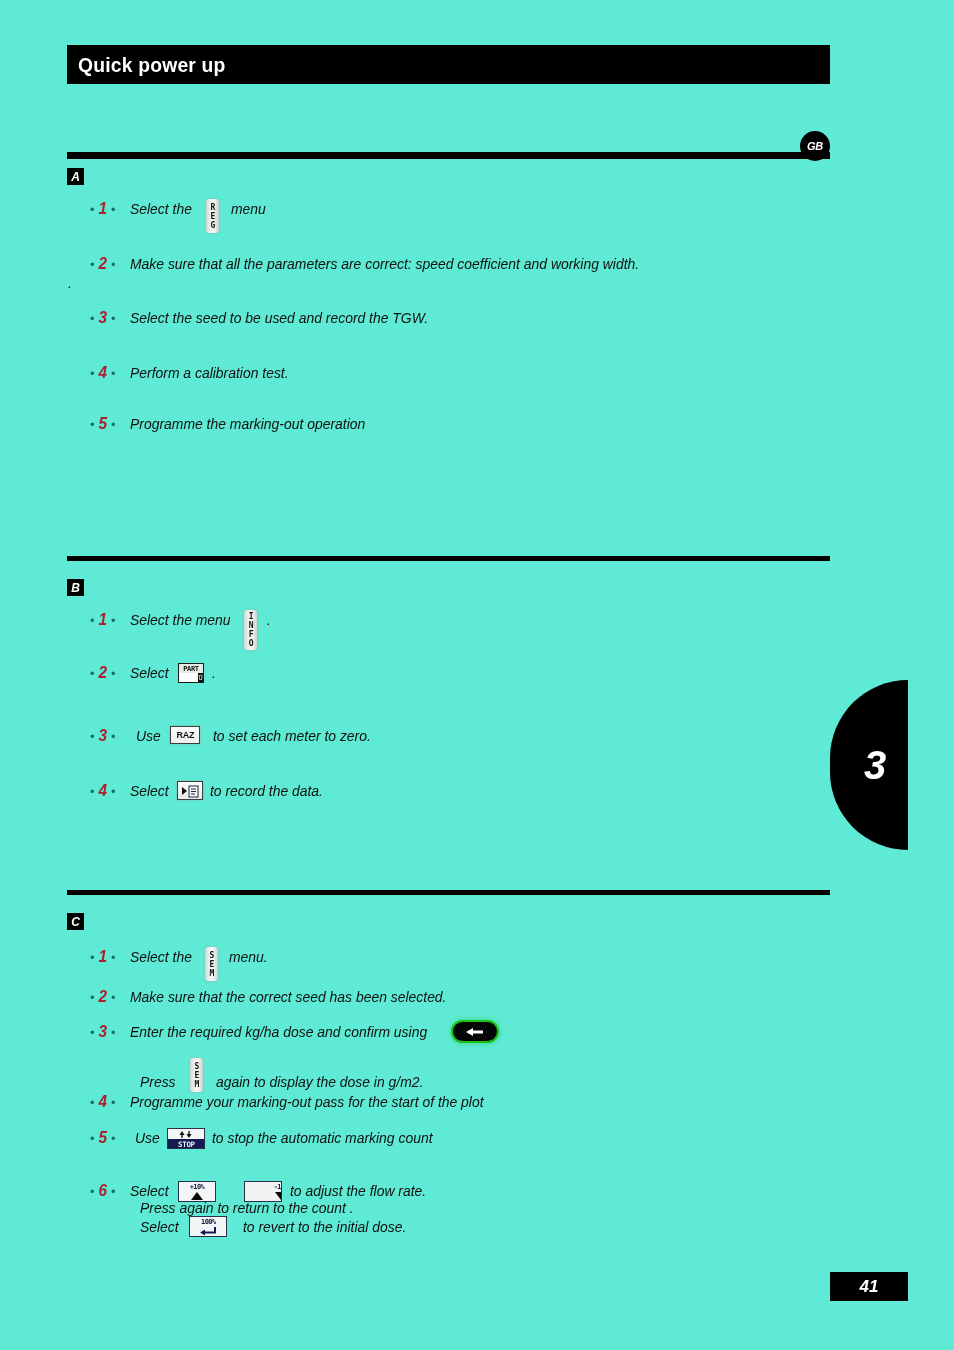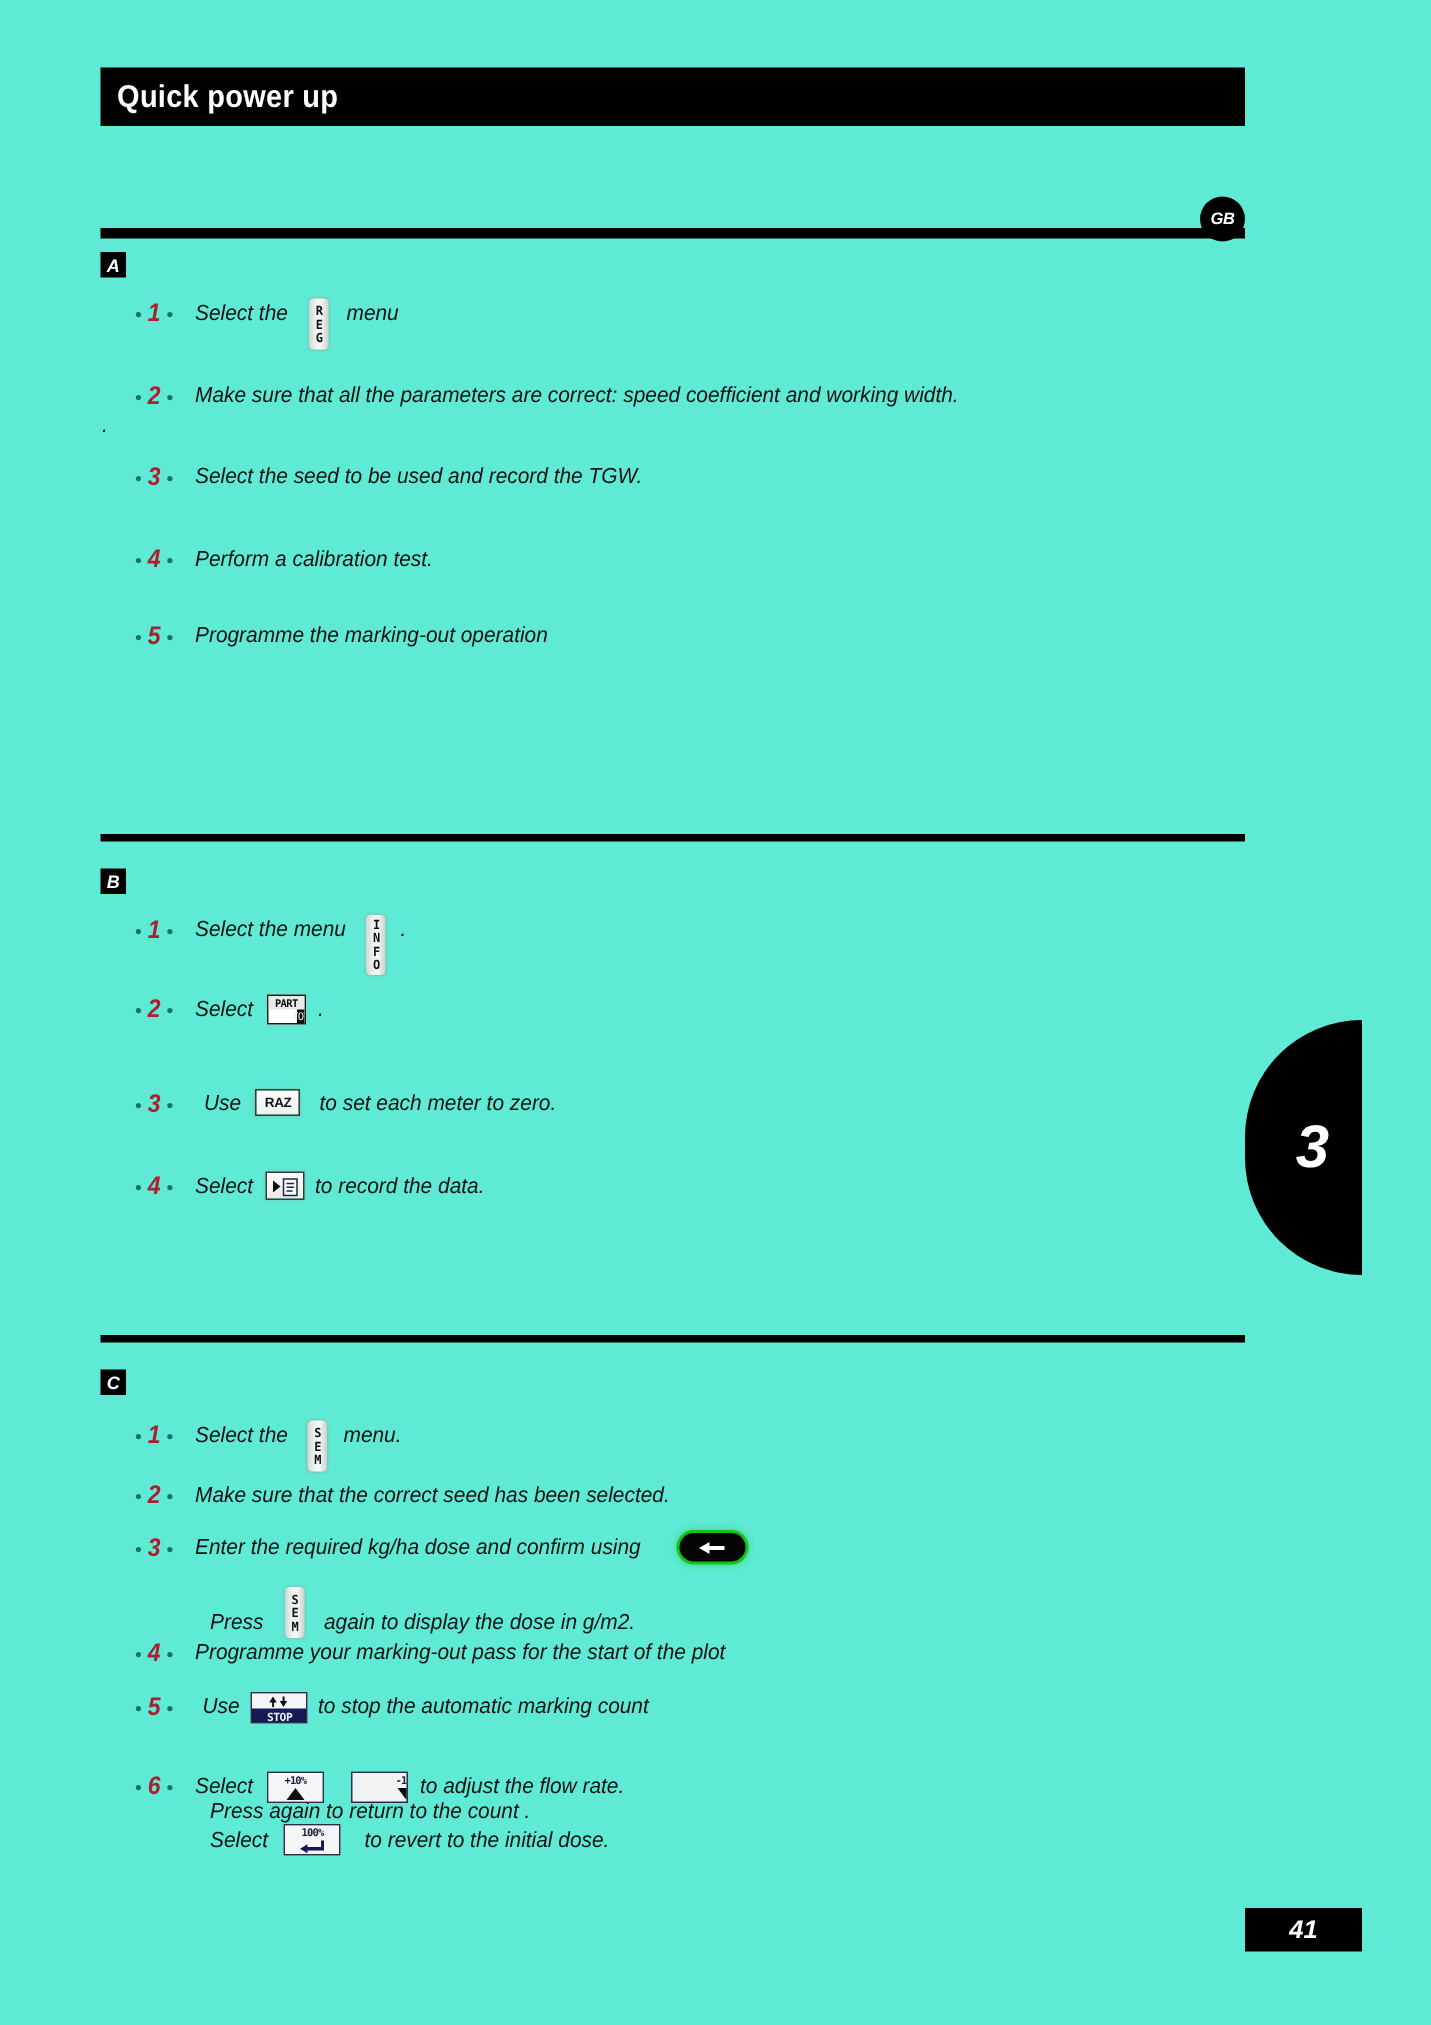--- a/index.html
+++ b/index.html
@@ -530,21 +530,21 @@
 
   <div class="sub" style="left:140px; top:1198px;">
     <span class="txt">Press again to return to the count .</span>
   </div>
 
   <div class="item" style="left:90px; top:1181px;">
     <span class="bullet-l">•</span>
     <span class="num">6</span>
     <span class="bullet-r">•</span>
     <span class="txt">Select</span>
-    <span class="key-stack" style="margin:0 18px 0 8px;">
+    <span class="key-stack" style="margin:0 28px 0 8px;">
       <div class="lbl">+10%</div>
       <div class="glyphrow">
           <span class="tri-up"></span>
         </div>
     </span>
     <span class="key-stack" style="margin:0 8px 0 0;padding-left:36px;">
       <div class="lbl">-10%</div>
       <div class="glyphrow">
           <span class="tri-down"></span>
         </div>

